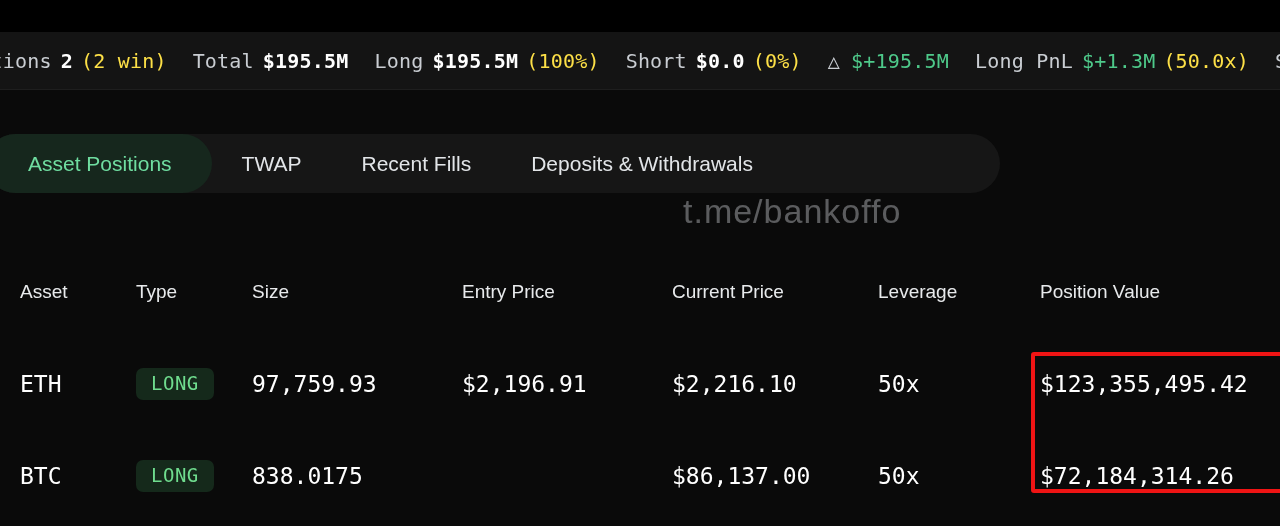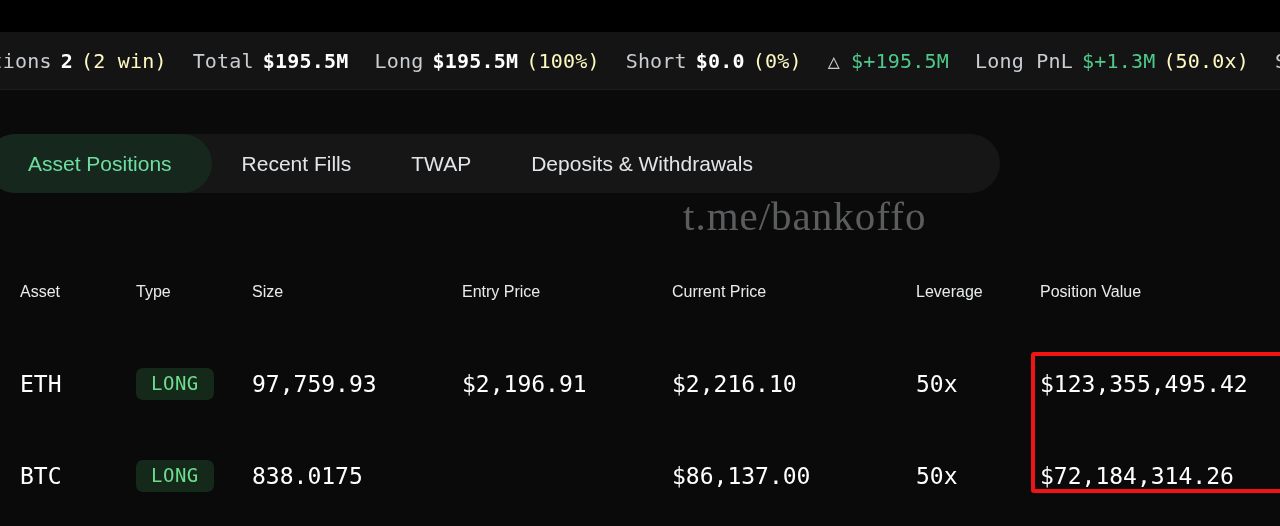--- a/index.html
+++ b/index.html
@@ -60,21 +60,21 @@
   }
   .stat-value {
     color: #ffffff;
     font-weight: bold;
   }
   .stat-value.green {
     color: #4ec98a;
     font-weight: normal;
   }
   .stat-sub {
-    color: #fef9c3;
+    color: #fde047;
     margin-left: 8px;
   }
   .delta-icon {
     color: #c9cdd2;
     margin-right: 11px;
     font-size: 20px;
     line-height: 1;
   }
 
   
@@ -106,22 +106,22 @@
     background: #16271d;
     color: #6fdda0;
     padding: 0 40px 0 42px;
   }
 
   
   .watermark {
     position: absolute;
     left: 683px;
     top: 192px;
-    font-family: Liberation Serif, serif;
-    font-size: 41px;
+    font-family: Liberation Sans, sans-serif;
+    font-size: 34px;
     color: rgba(205, 208, 212, 0.42);
     letter-spacing: 1px;
     white-space: nowrap;
     pointer-events: none;
     user-select: none;
   }
 
   
   .table {
     position: absolute;
@@ -135,35 +135,35 @@
     width: 1280px;
   }
   .cell {
     position: absolute;
     top: 50%;
     transform: translateY(-50%);
     white-space: nowrap;
   }
   .head-row .cell {
     font-family: "Liberation Sans", sans-serif;
-    font-size: 16px;
+    font-size: 19px;
     color: #e8eaec;
   }
   .data-row .cell {
     font-family: "DejaVu Sans Mono", "Liberation Mono", monospace;
     font-size: 23px;
     color: #ffffff;
     letter-spacing: 0px;
   }
   .c-asset    { left: 20px; }
   .c-type     { left: 136px; }
   .c-size     { left: 252px; }
   .c-entry    { left: 462px; }
   .c-current  { left: 672px; }
-  .c-lev      { left: 916px; }
+  .c-lev      { left: 878px; }
   .c-posval   { left: 1040px; }
 
   .badge-long {
     display: inline-block;
     background: #15291b;
     color: #6fdc8e;
     border-radius: 7px;
     padding: 6px 15px 7px 15px;
     font-family: "DejaVu Sans Mono", "Liberation Mono", monospace;
     font-size: 19px;
@@ -231,24 +231,24 @@
       <span class="stat-label">Sh</span>
     </div>
 
   </div>
 
   <div class="tab-bar">
     <div class="tab active">
       <span>Asset Positions</span>
     </div>
     <div class="tab">
+      <span>TWAP</span>
+    </div>
+    <div class="tab">
       <span>Recent Fills</span>
-    </div>
-    <div class="tab">
-      <span>TWAP</span>
     </div>
     <div class="tab">
       <span>Deposits &amp; Withdrawals</span>
     </div>
   </div>
 
   <div class="watermark">t.me/bankoffo</div>
 
   <div class="table">
 

